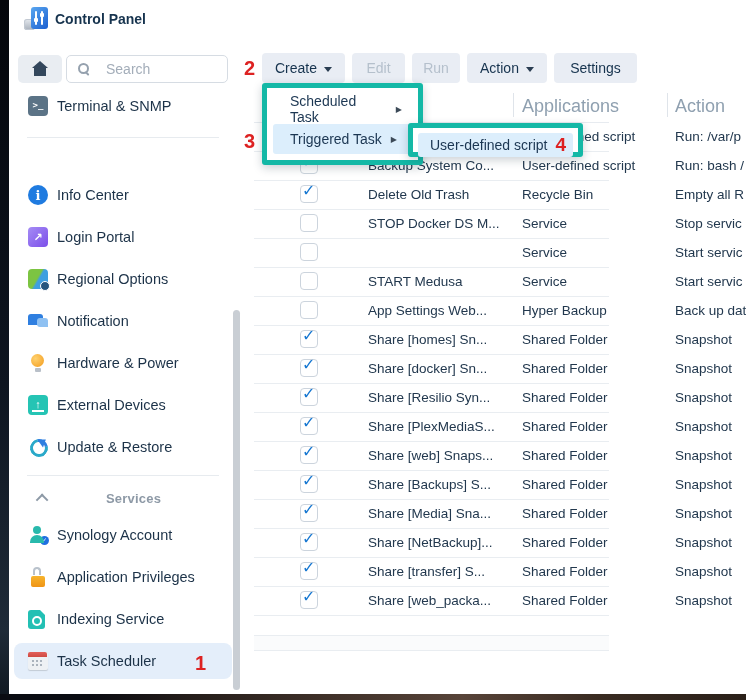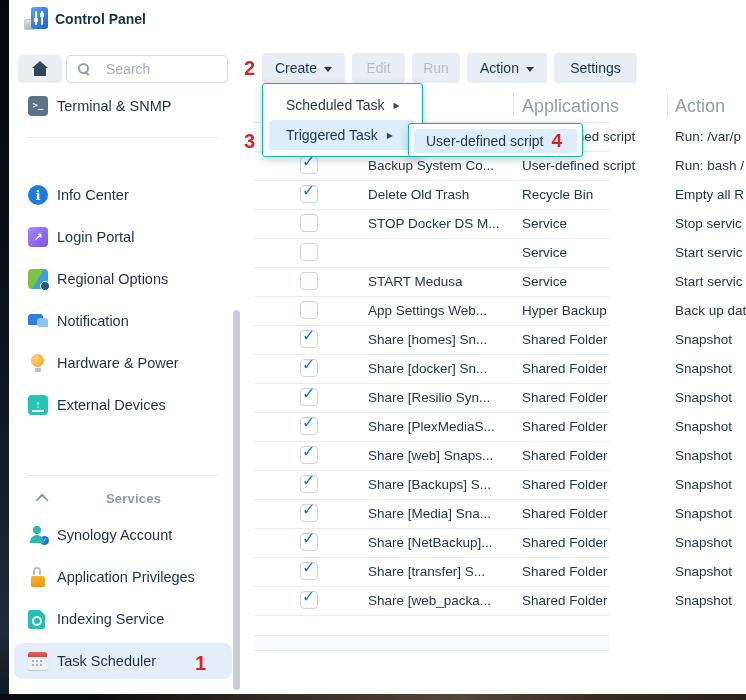--- a/index.html
+++ b/index.html
@@ -119,21 +119,21 @@
   .c-name{left:114px;width:148px;overflow:hidden;text-overflow:clip;}
   .c-app{left:268px;width:146px;overflow:hidden;}
   .c-action{left:421px;}
   .cbx{position:absolute;left:46px;top:5px;width:18px;height:18px;border:1px solid #ccd4dd;
       border-radius:4px;background:#fff;box-sizing:border-box;}
   .cbx.on::before{content:"✓";position:absolute;left:1px;top:-5px;font-size:16px;font-weight:bold;color:#1476d1;}
   .tail-band{position:absolute;left:8px;right:0;top:597px;height:15px;background:#fafbfc;}
   .tail-line{position:absolute;left:8px;right:0;height:1px;background:#e9edf1;}
   .tl1{top:597px}.tl2{top:612px}
   
-  .panel{position:absolute;background:#fff;border:1px solid #14b8a6;border-radius:3px;
+  .panel{position:absolute;background:#fff;border:5px solid #14b8a6;border-radius:3px;
       box-shadow:0 3px 10px rgba(20,40,60,.22);box-sizing:border-box;}
   .create-menu{left:16px;top:45px;width:161px;padding:6px 0;z-index:30;}
   .menu-item{height:30px;margin:0 6px;border-radius:3px;display:flex;align-items:center;
       padding:0 10px 0 17px;font-size:14px;color:#1b3652;}
   .menu-item.hl{background:#dceefc;}
   .submenu-arrow{margin-left:9px;font-size:8px;color:#3c4a58;}
   .submenu-arrow::before{content:"\25B6";}
   .submenu{left:162px;top:85px;width:175px;height:34px;padding:5px;z-index:31;}
   .submenu-item{height:24px;border-radius:3px;background:#dceefc;display:flex;align-items:center;
       padding:0 6px 0 12px;font-size:14px;color:#1b3652;}
@@ -195,20 +195,24 @@
           <span class="lbl">Notification</span>
         </div>
         <div class="sb-item" style="top: 308px;">
           <span class="icon ic-bulb"></span>
           <span class="lbl">Hardware &amp; Power</span>
         </div>
         <div class="sb-item" style="top: 350px;">
           <span class="icon ic-external"></span>
           <span class="lbl">External Devices</span>
         </div>
+        <div class="sb-item" style="top: 392px;">
+          <span class="icon ic-update"></span>
+          <span class="lbl">Update &amp; Restore</span>
+        </div>
         <div class="sb-div" style="top: 437px;"></div>
         <div class="sb-head" style="top: 450px; gap: 47px;">
           <span class="chev"></span>
           <span class="lbl">Services</span>
         </div>
         <div class="sb-item" style="top: 480px;">
           <span class="icon ic-account">
             <i class="badge"></i>
           </span>
           <span class="lbl">Synology Account</span>

